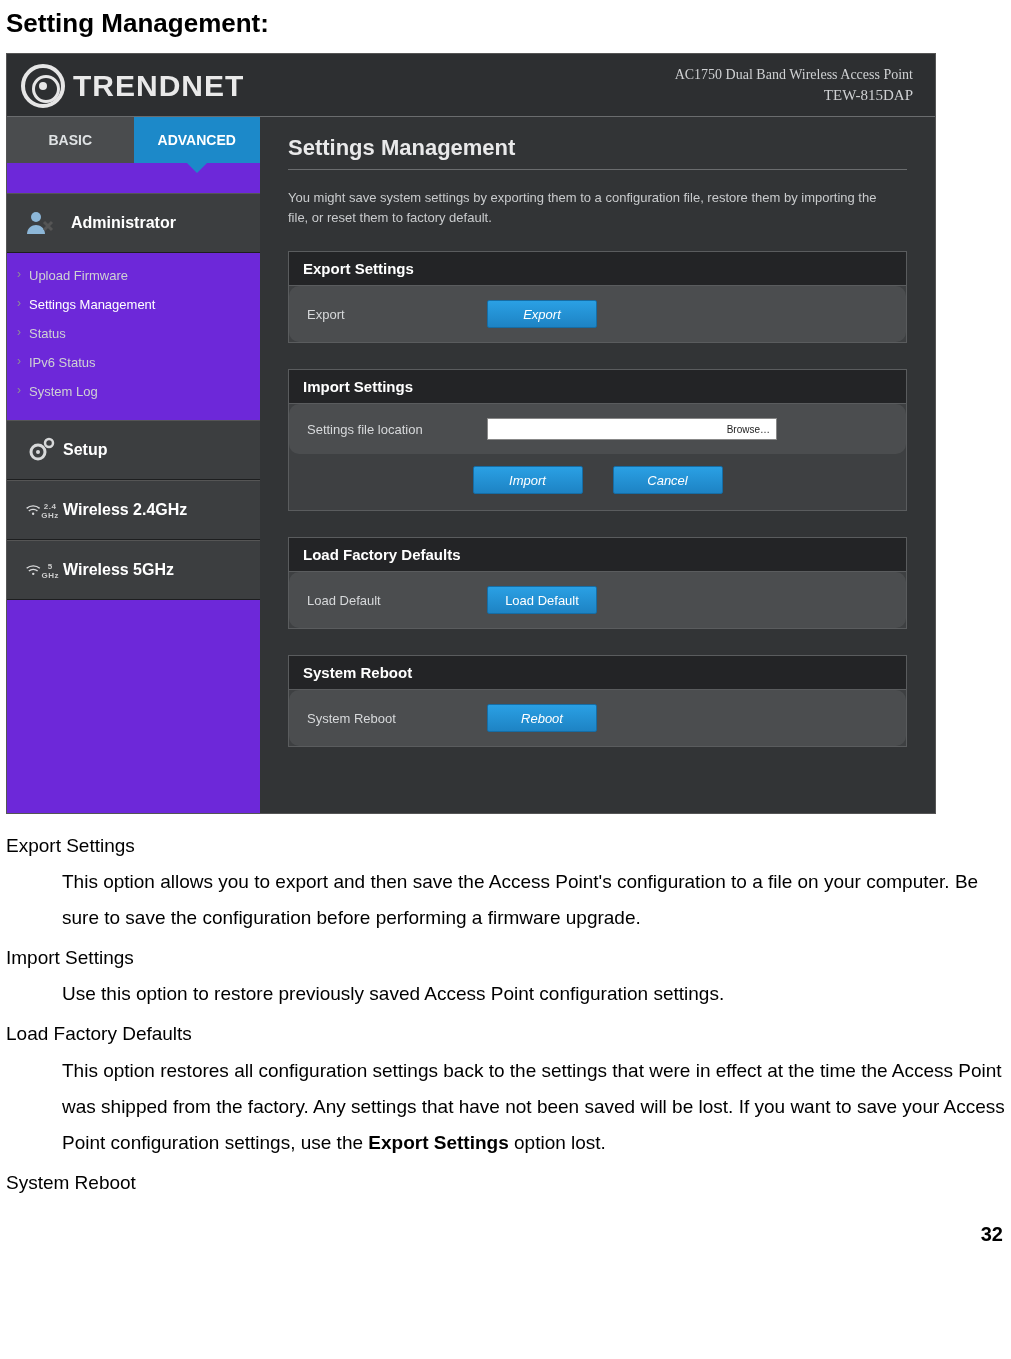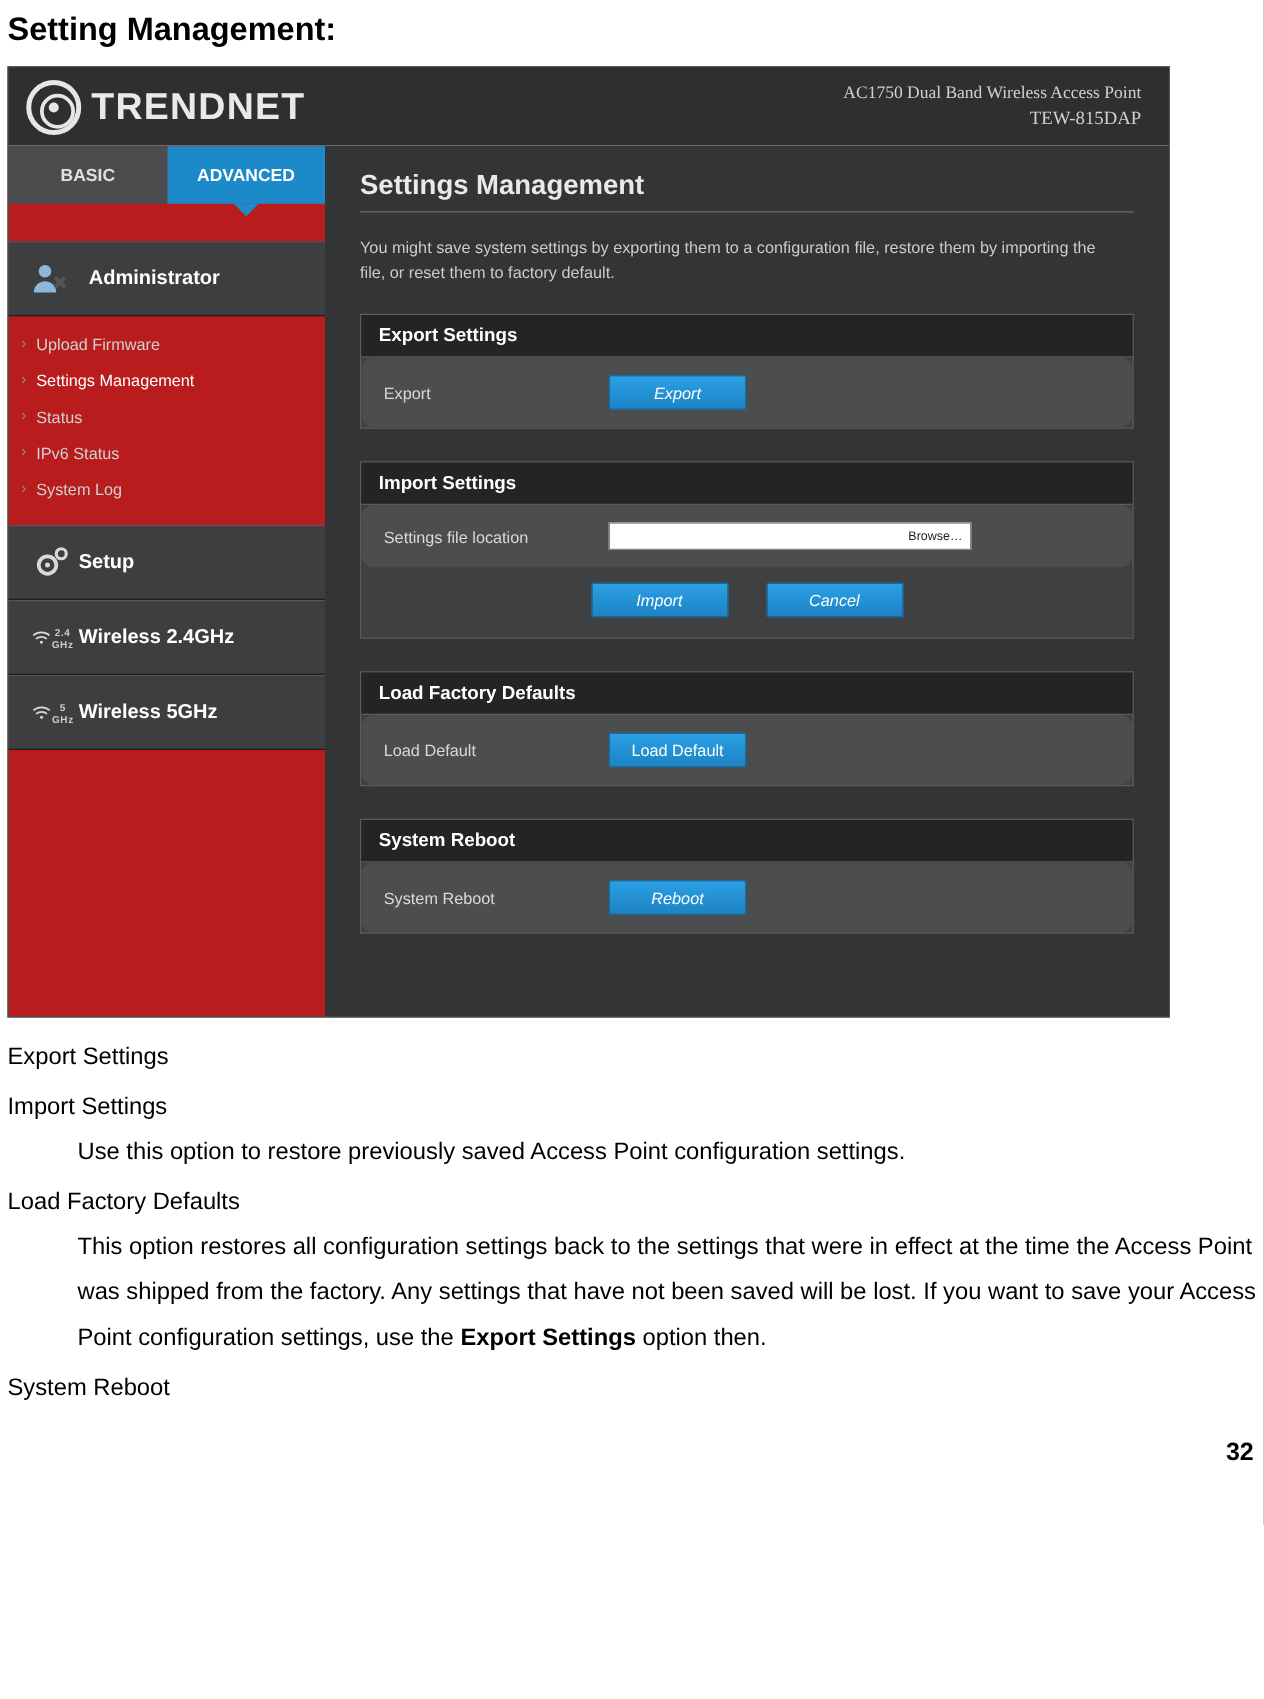--- a/index.html
+++ b/index.html
@@ -17,21 +17,21 @@
   .brandtext { font-size: 30px; font-weight: 900; letter-spacing: 1px; color:#e9e9e9; font-family: Arial, sans-serif; }
   .hdr-right { text-align: right; color:#bdbfc1; font-size:14px; line-height:1.35;font-family:Liberation Serif, serif; }
   .hdr-right .line1 { color:#cfd1d3; }
   .hdr-right .model { color:#cfd1d3; font-size:15px; }
 
   .hr-line { height:1px; background:#6a6c6e; }
 
   .body-wrap { display:flex; }
 
   
-  .sidebar { width: 253px; background:#b91c1c; padding-bottom: 40px; }
+  .sidebar { width: 253px; background:#6d28d9; padding-bottom: 40px; }
   .tabs { display:flex; height:46px; }
   .tab { flex:1; display:flex; align-items:center; justify-content:center; font-size:14px; font-weight:bold; color:#fff; position:relative; }
   .tab.basic { background:#4a4c4e; color:#dfe2e4; }
   .tab.advanced { background:#1c89c9; }
   .tab.advanced::after { content:""; position:absolute; left:50%; bottom:-10px; transform:translateX(-50%); border-left:10px solid transparent; border-right:10px solid transparent; border-top:10px solid #1c89c9; }
 
   .side-group { margin-top: 30px; }
   .side-head { display:flex; align-items:center; gap:16px; padding:14px 18px; background:#3c3e40; color:#fff; font-weight:bold; font-size:16px; border-top:1px solid #555; border-bottom:1px solid #1d1e1f; }
   .side-head .ico { width:30px; height:30px; display:flex; align-items:center; justify-content:center; }
   .side-sub { list-style:none; padding: 8px 0 14px 0; }
@@ -213,25 +213,26 @@
           </div>
         </div>
       </div>
 
     </div>
   </div>
 </div>
 
 <div class="doc-body">
   <div class="term">Export Settings</div>
+  <div class="def">This option allows you to export and then save the Access Point's configuration to a file on your computer. Be sure to save the configuration before performing a firmware upgrade.</div>
 
   <div class="term">Import Settings</div>
   <div class="def">Use this option to restore previously saved Access Point configuration settings.</div>
 
   <div class="term">Load Factory Defaults</div>
   <div class="def">
-    <span>This option restores all configuration settings back to the settings that were in effect at the time the Access Point was shipped from the factory. Any settings that have not been saved will be lost. If you want to save your Access Point configuration settings, use the </span><span class="bold">Export Settings</span><span> option then.</span>
+    <span>This option restores all configuration settings back to the settings that were in effect at the time the Access Point was shipped from the factory. Any settings that have not been saved will be lost. If you want to save your Access Point configuration settings, use the </span><span class="bold">Export Settings</span><span> option lost.</span>
   </div>
 
   <div class="term">System Reboot</div>
 </div>
 
 <div class="pagenum">32</div>
 
 </body></html>

